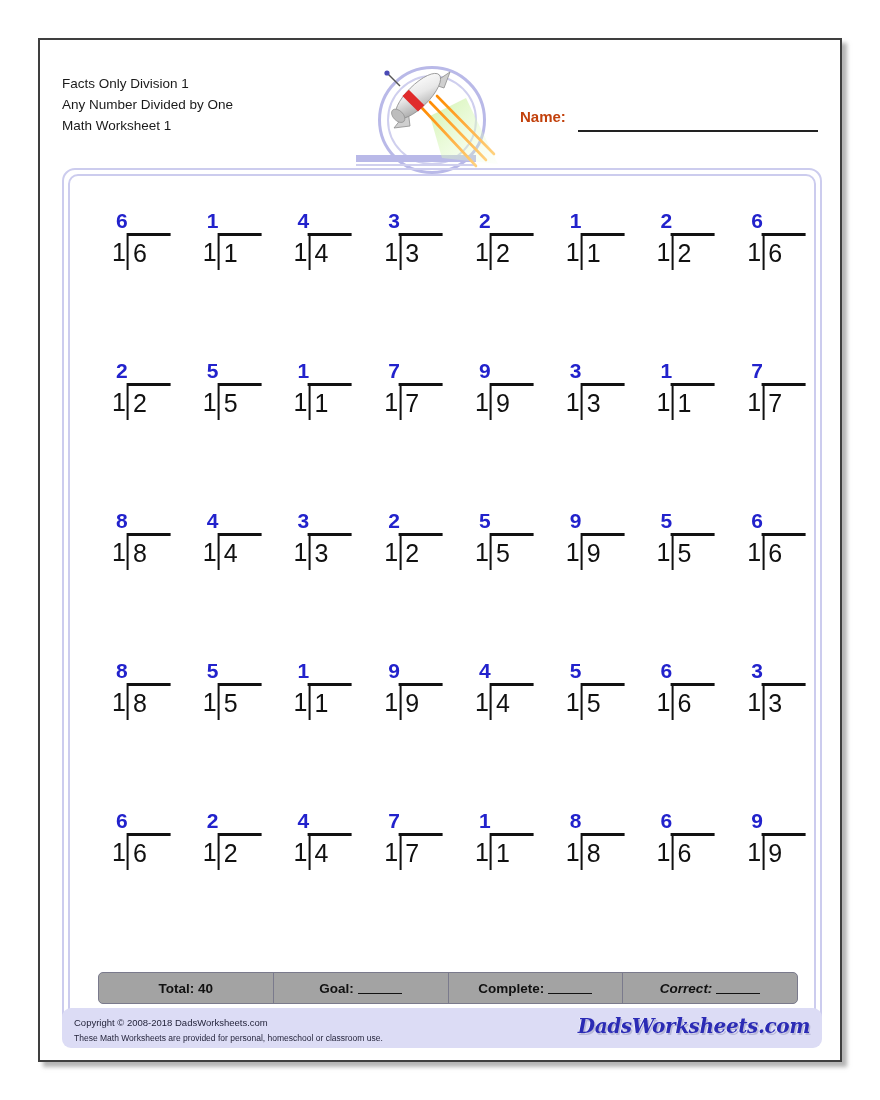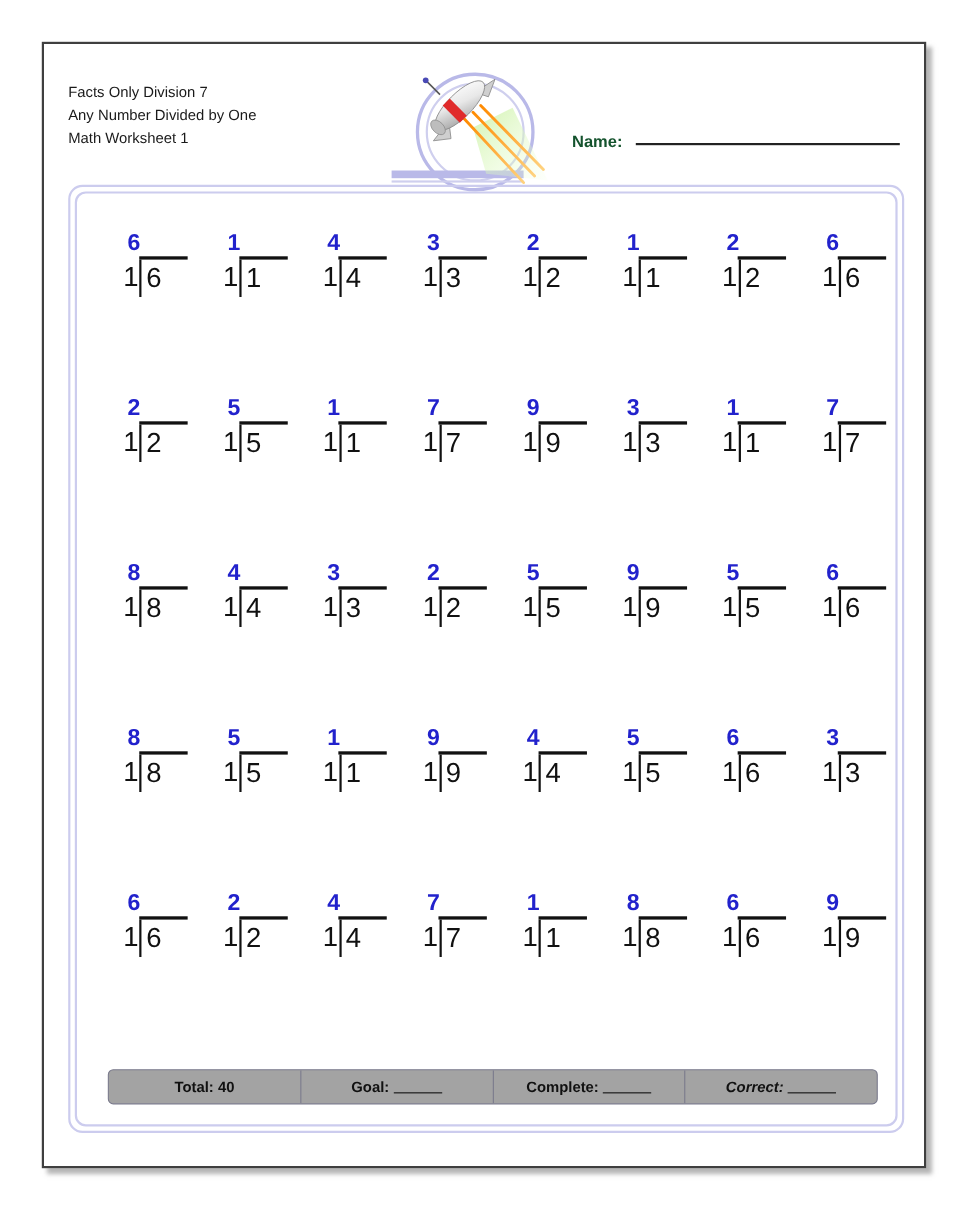--- a/index.html
+++ b/index.html
@@ -60,21 +60,21 @@
   #rocket-emblem svg { position: absolute; left: 0; top: 0; }
 
   
   #name-area {
     position: absolute;
     left: 480px; top: 46px;
     width: 300px; height: 56px;
   }
   #name-label {
     position: absolute; left: 0; top: 22px;
-    font-size: 15px; font-weight: bold; color: #14532d; margin-top: 13px;
+    font-size: 15px; font-weight: bold; color: #c2410c;
   }
   #name-rule {
     position: absolute; left: 58px; top: 44px;
     width: 240px; height: 2px; background: #222;
   }
   #answer-key {
     position: absolute; left: 66px; top: 4px;
     width: 234px;
     text-align: center;
     font-size: 27px; font-weight: bold;
@@ -217,21 +217,21 @@
   }
 </style>
 </head>
 <body>
 
 <div id="page">
 
   <div id="header">
 
     <div id="title-block">
-      <div>Facts Only Division 7</div>
+      <div>Facts Only Division 1</div>
       <div>Any Number Divided by One</div>
       <div>Math Worksheet 1</div>
     </div>
 
     <div id="rocket-emblem">
       <div class="ring"></div>
       <div class="ring inner"></div>
       <div class="hbar"></div>
       <div class="hbar2"></div>
       <svg width="140" height="130" viewBox="0 0 140 130">
@@ -710,14 +710,21 @@
         </div>
         <div class="cell">
           <span>Correct:</span>
           <span class="blank-line"></span>
         </div>
       </div>
 
     </div>
   </div>
 
+  <div id="copyright-bar">
+    <div id="copy-text">
+      <div id="copy-line1">Copyright © 2008-2018 DadsWorksheets.com</div>
+      <div id="copy-line2">These Math Worksheets are provided for personal, homeschool or classroom use.</div>
+    </div>
+    <div id="logo">DadsWorksheets.com</div>
+  </div>
 
 </div>
 
 </body></html>

